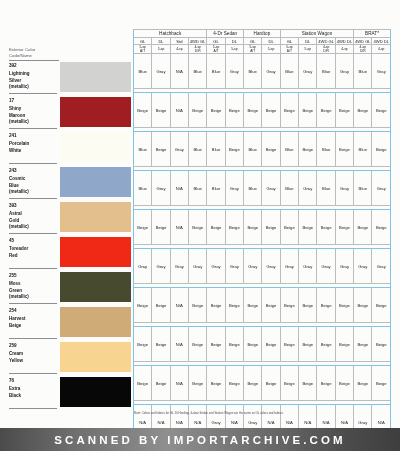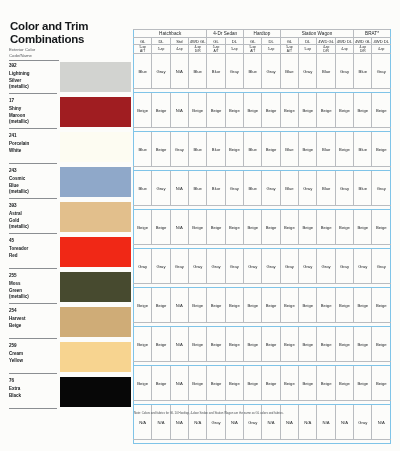--- a/index.html
+++ b/index.html
@@ -99,24 +99,20 @@
   #wmtext {
     color:#ffffff; font-size:11.5px; font-weight:bold;
     letter-spacing:3.1px;
   }
 </style>
 </head>
 <body>
 
 <div id="page">
 
-  <div id="title">
-    <span>Color and Trim</span><br>
-    <span>Combinations</span>
-  </div>
 
   <div id="colorcol">
     <div id="colhead">
       <span>Exterior Color</span><br>
       <span>Code/Name</span>
     </div>
     <div id="colorlist">
         <div class="colorrow">
           <div class="colortext">
             <span class="ccode">392</span>
@@ -436,14 +432,17 @@
           <td class="cell gend">N/A</td>
         </tr>
         <tr>
           <td class="blank rowtop rowbot gsep gend" colspan="14"></td>
         </tr>
       </tbody>
   </table>
 
   <div id="note">Note: Colors and fabrics for GL 10 Hardtop, 4-door Sedan and Station Wagon are the same as GL colors and fabrics.</div>
 
+  <div id="wm">
+    <span id="wmtext">SCANNED BY IMPORTARCHIVE.COM</span>
+  </div>
 
 </div>
 
 </body></html>

